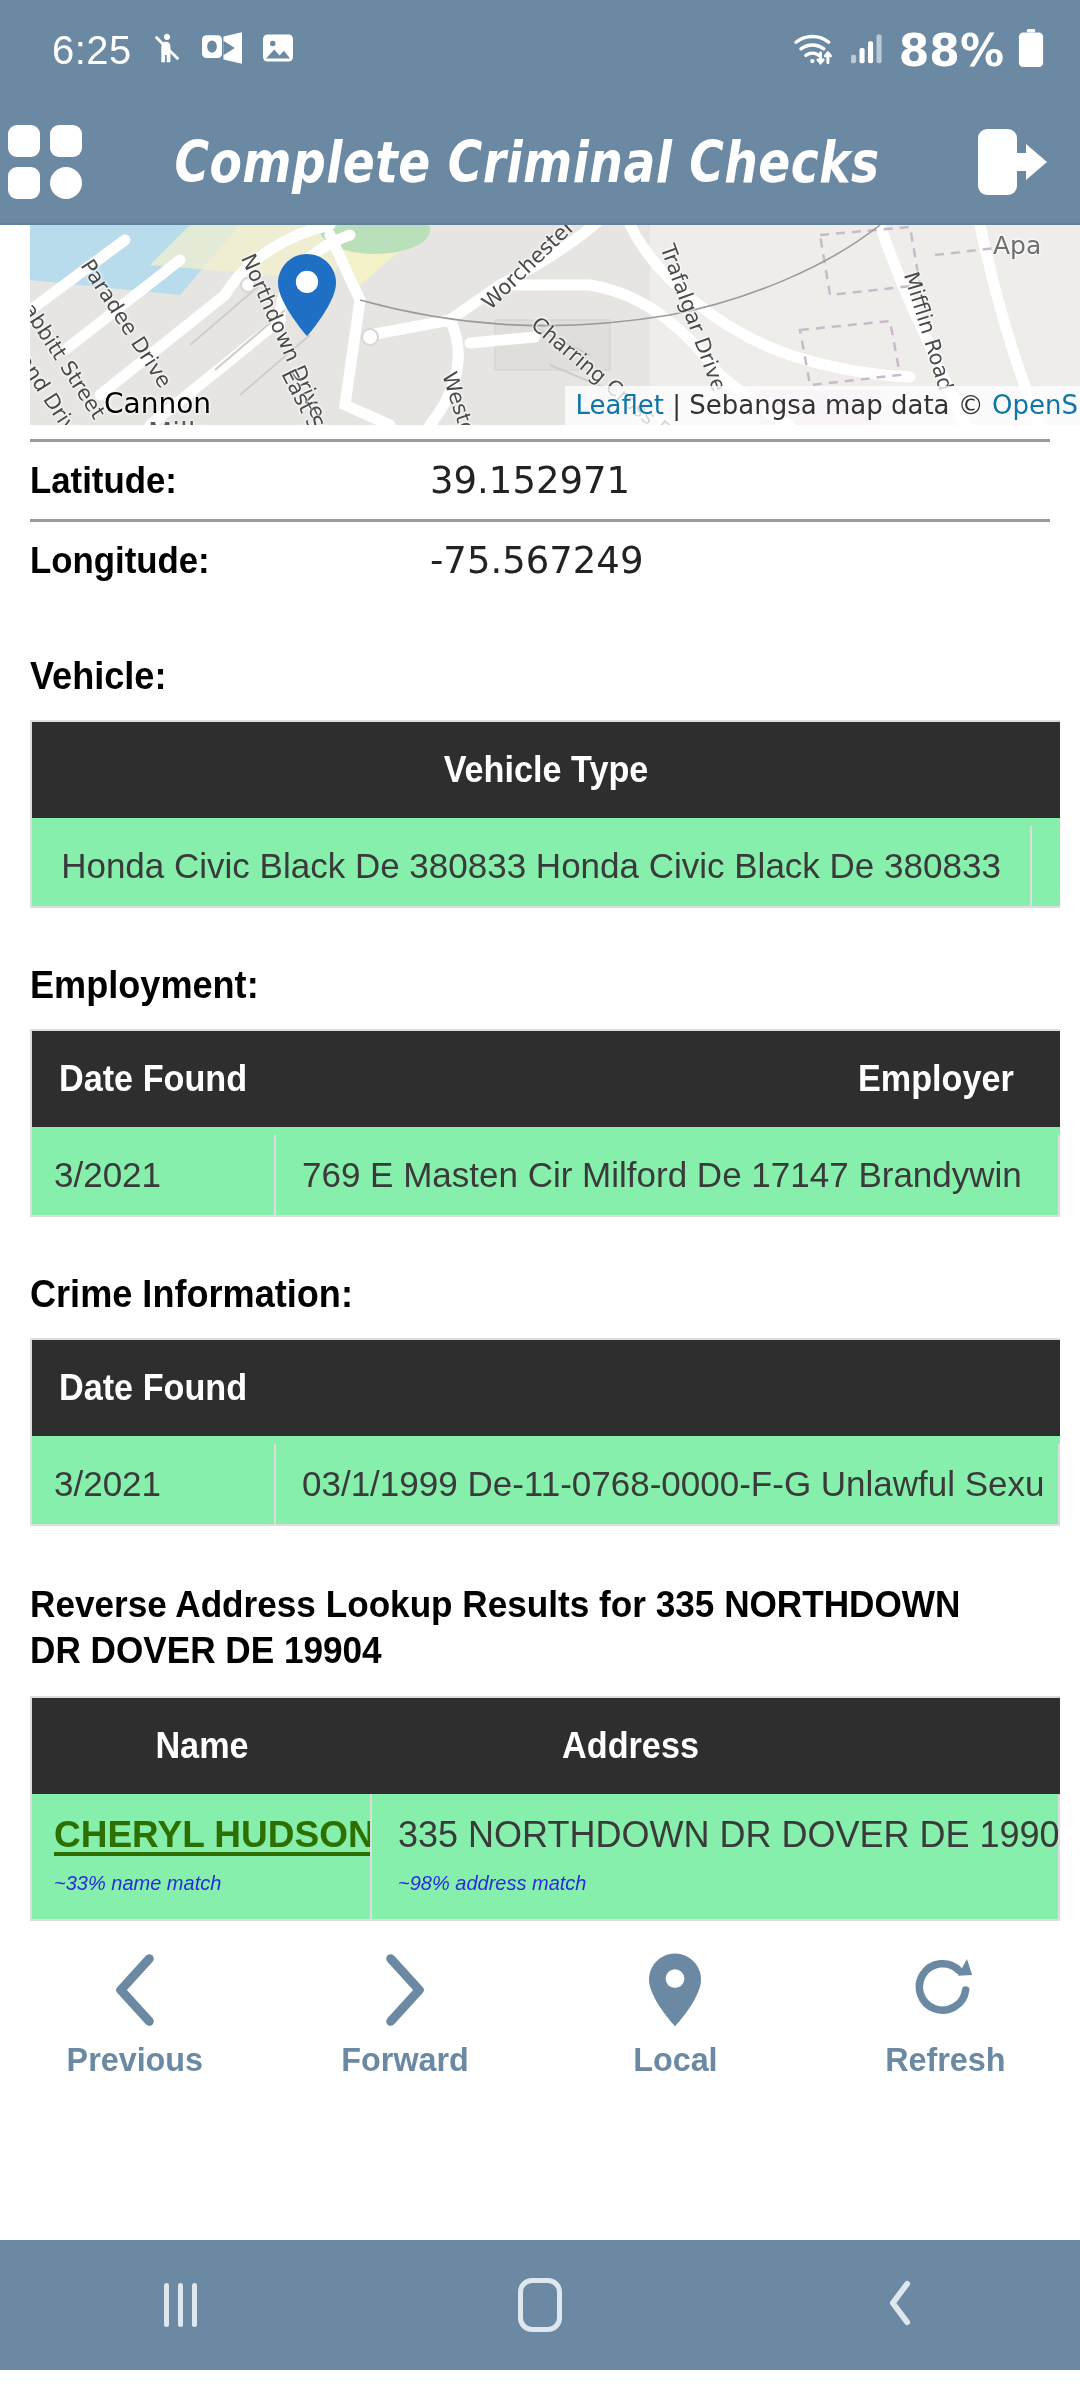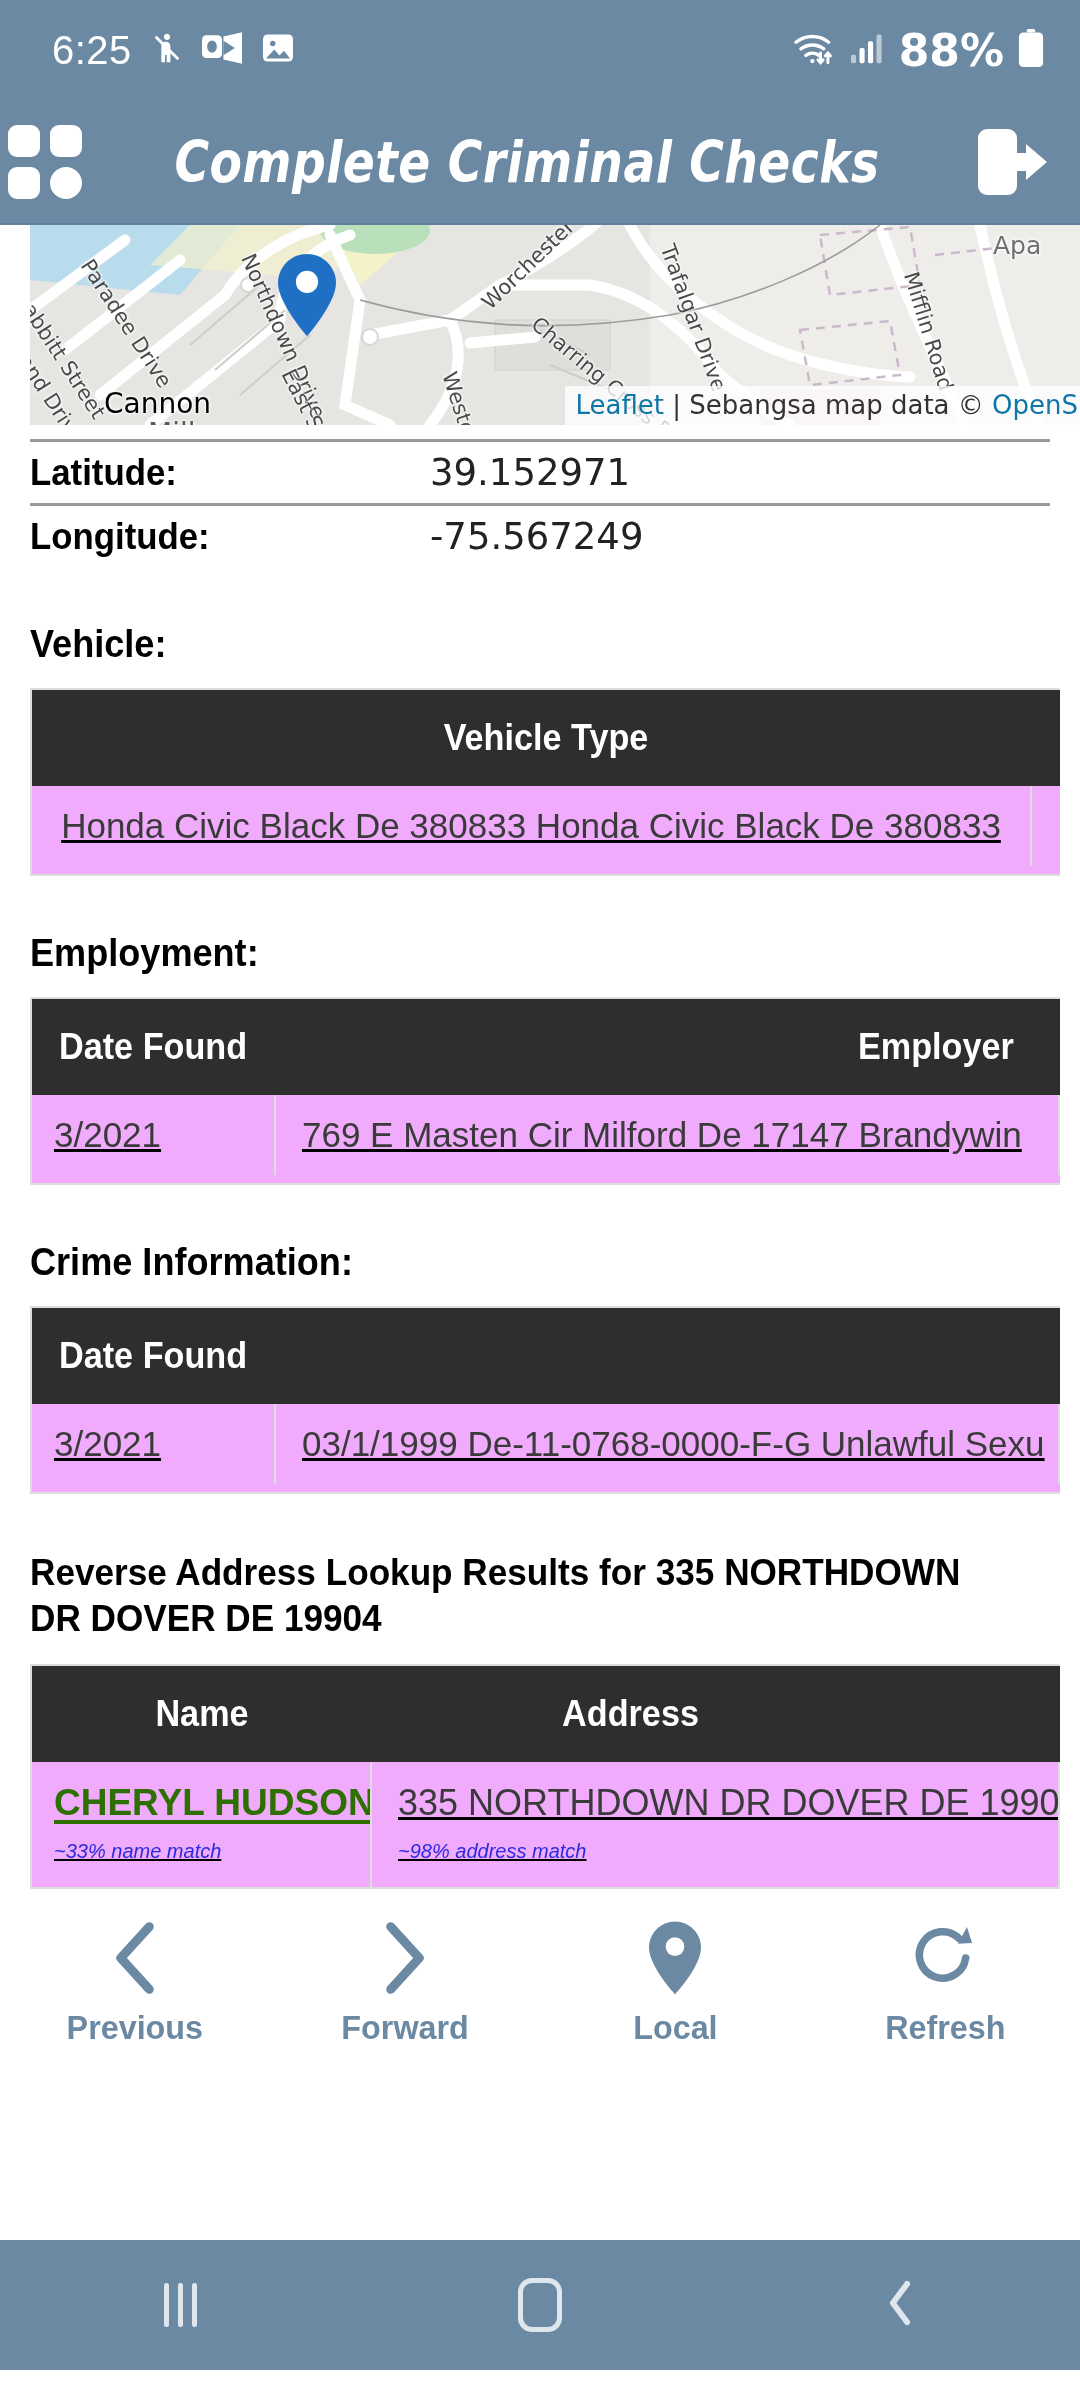--- a/index.html
+++ b/index.html
@@ -56,21 +56,21 @@
   .map-attr a { color: #0e76a8; text-decoration: none; }
   .road-label {
     position: absolute; font-size: 21px; color: #4a4a4a; white-space: nowrap;
     font-family: "DejaVu Sans", sans-serif; text-shadow: 0 0 4px #fff, 0 0 3px #fff, 0 0 2px #fff;
   }
   .pin { position: absolute; left: 248px; top: 28px; width: 58px; height: 84px; }
 
   
   .kv-list { margin: 14px 30px 0 30px; }
   .kv-row {
-    display: flex; align-items: center; height: 64px;
+    display: flex; align-items: center; height: 80px;
     border-top: 3px solid #9a9a9a;
   }
   .kv-row:last-child { border-bottom: 0; }
   .kv-key { width: 400px; font-size: 37px; font-weight: bold; color: #000;
     font-family: "Liberation Sans Narrow", "Liberation Sans", sans-serif; transform: scaleX(.94); transform-origin: left; }
   .kv-val { font-size: 37px; color: #222; font-family: "DejaVu Sans", sans-serif; }
 
   
   .sec-h {
     font-size: 38px; font-weight: bold; color: #000; margin: 56px 0 22px 30px;
@@ -86,21 +86,21 @@
     background: #fff; overflow: hidden; position: relative;
   }
   .tbl-head {
     background: #2e2e2e; color: #ffffff; display: flex; height: 96px; align-items: center;
   }
   .tbl-head .th {
     font-size: 36px; font-weight: bold;
     font-family: "Liberation Sans Narrow", "Liberation Sans", sans-serif;
     transform: scaleX(.95); white-space: nowrap;
   }
-  .tbl-body { display: flex; min-height: 88px; align-items: flex-start; background: #f0abfc; text-decoration: underline; }
+  .tbl-body { display: flex; min-height: 88px; align-items: flex-end; background: #86efac; }
   .tbl-body .td {
     font-size: 35px; color: #3a3a3a; display: flex; align-items: center;
     font-family: "Liberation Sans Narrow", "Liberation Sans", sans-serif;
     white-space: nowrap; overflow: hidden; padding: 20px 0;
   }
   .cell-div { border-right: 2px solid #dddddd; }
 
   
   .tbl-vehicle .th { width: 100%; text-align: center; }
   .tbl-vehicle .td { justify-content: center; width: 1000px; flex: 0 0 1000px; }

